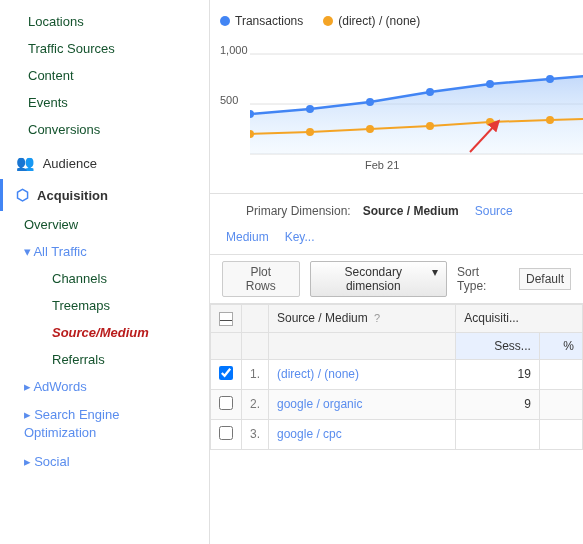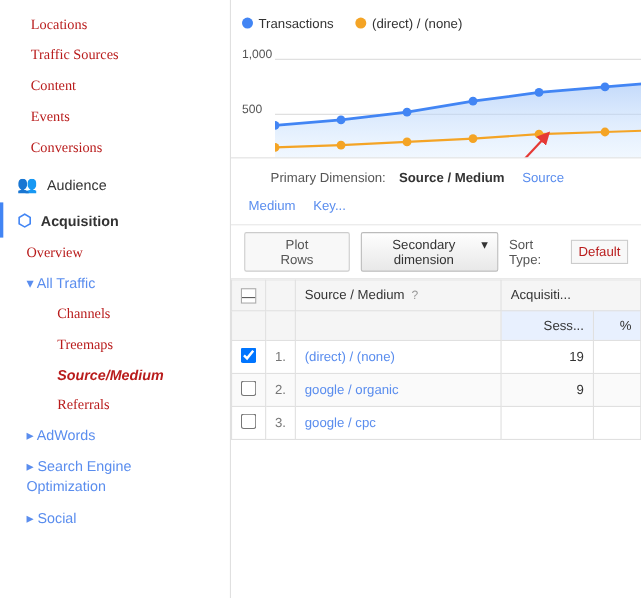--- a/index.html
+++ b/index.html
@@ -61,35 +61,34 @@
       font-weight: bold;
     }
 
     .sidebar-item.active-link {
       font-weight: bold;
       color: #b91c1c;
       font-style: italic;
     }
 
     .sidebar-item.blue-link {
-      color: #b91c1c;
-      font-family: Liberation Serif, serif;
+      color: #14532d;
     }
 
     
     .main {
       flex: 1;
       display: flex;
       flex-direction: column;
       overflow: hidden;
     }
 
     
     .chart-area {
-      height: 144px;
+      height: 194px;
       background: #fff;
       position: relative;
       border-bottom: 1px solid #e0e0e0;
       overflow: hidden;
       padding: 10px 10px 0 10px;
     }
 
     .chart-legend {
       display: flex;
       gap: 20px;
@@ -170,21 +169,21 @@
       gap: 10px;
       background: #fff;
       border-bottom: 1px solid #e0e0e0;
     }
 
     .btn-plot-rows {
       font-size: 12px;
       color: #555;
       border: 1px solid #ccc;
       background: #f8f8f8;
-      padding: 3px 24px;
+      padding: 3px 12px;
       cursor: pointer;
       border-radius: 2px;
     }
 
     .btn-secondary-dim {
       font-size: 12px;
       color: #333;
       border: 1px solid #bbb;
       background: linear-gradient(to bottom, #fefefe, #e8e8e8);
       padding: 3px 8px;
@@ -194,21 +193,21 @@
       gap: 4px;
     }
 
     .sort-type-label {
       font-size: 12px;
       color: #555;
     }
 
     .sort-type-val {
       font-size: 12px;
-      color: #b91c1c;
+      color: #404040;
       border: 1px solid #ccc;
       padding: 3px 6px;
       background: #f8f8f8;
     }
 
     
     .data-table {
       width: 100%;
       border-collapse: collapse;
       font-size: 12px;

